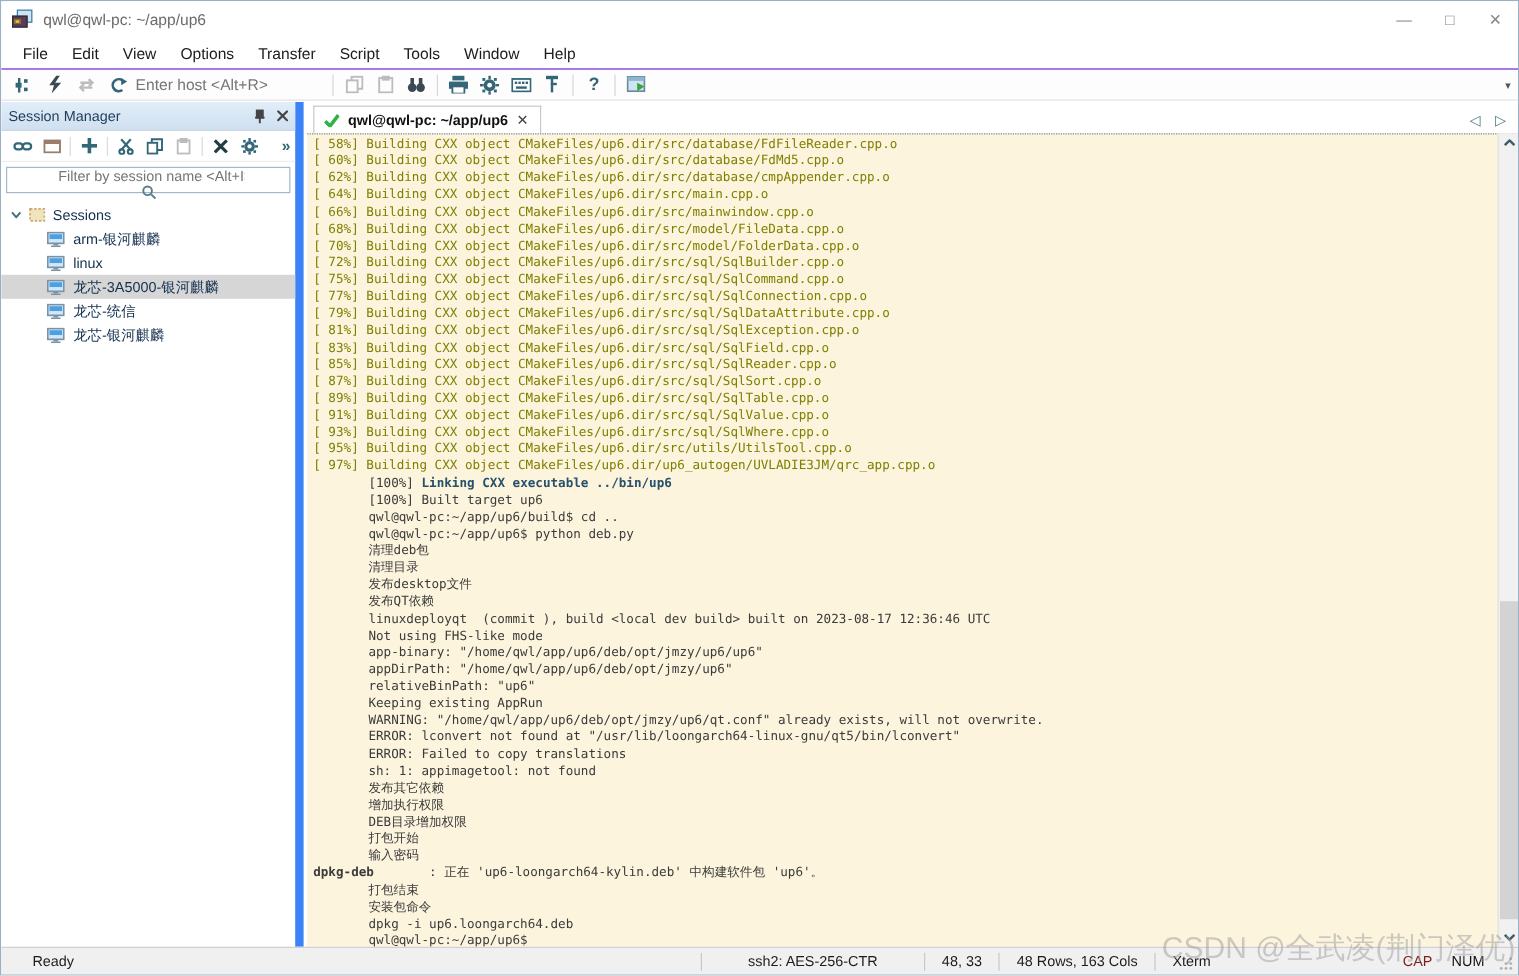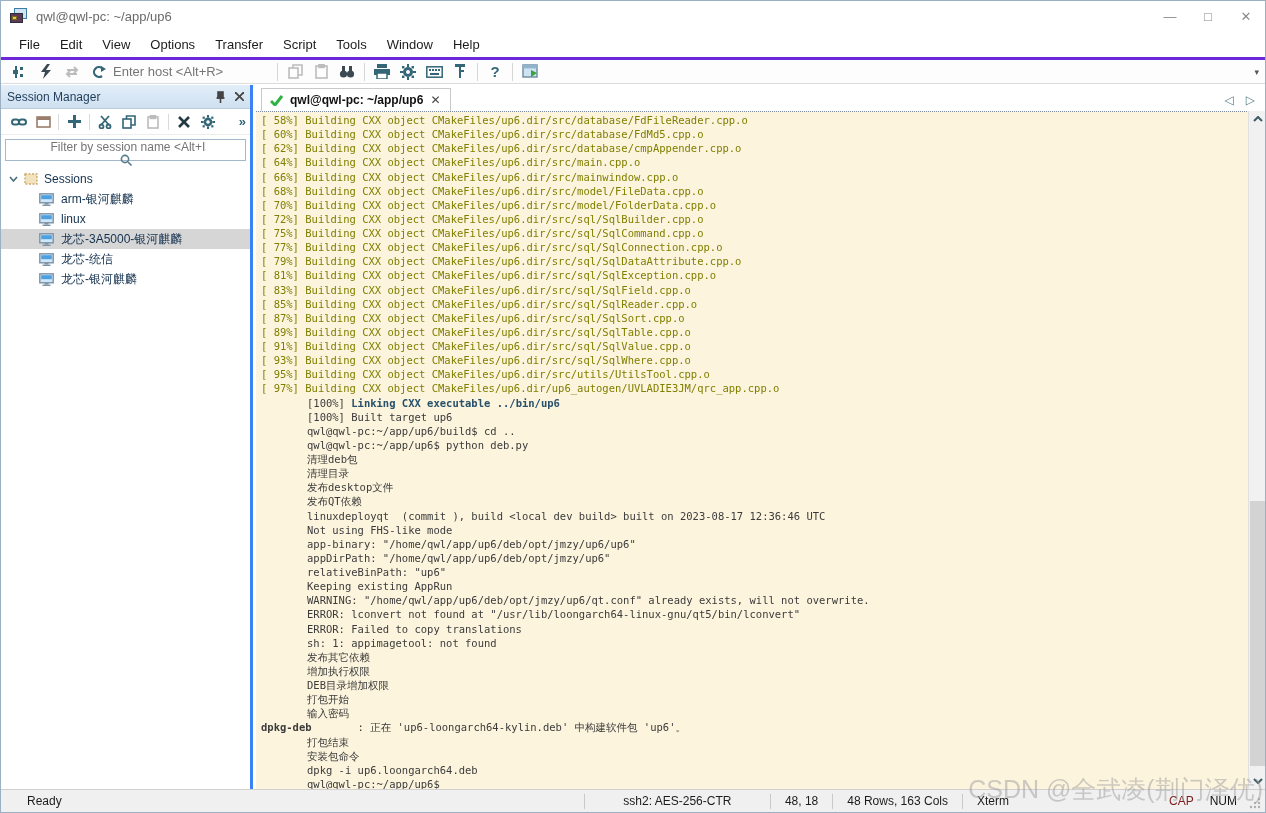--- a/index.html
+++ b/index.html
@@ -14,30 +14,30 @@
   .app-icon .back { position:absolute; left:4px; top:0; width:13px; height:11px; background:#cfe4f2; border:1px solid #3a7ca5; }
   .app-icon .front { position:absolute; left:0; top:5px; width:13px; height:10px; background:#5d3a55; border:1px solid #2d2d3a; }
   .app-icon .lock { position:absolute; left:2px; top:8px; width:5px; height:4px; background:#e8c84a; border:1px solid #7a6a20; }
   .title-text { font-size:13px; color:#6b6b6b; }
   .win-controls { margin-left:auto; display:flex; height:100%; }
   .win-btn { width:38px; height:100%; display:flex; align-items:center; justify-content:center; color:#8a8a8a; font-size:13px; cursor:default; }
   
   .menubar { position:absolute; top:30px; left:0; right:0; height:26px; background:#fff; display:flex; align-items:center; padding-left:8px; }
   .menu-item { padding:4px 10px; font-size:13px; color:#1c1c1c; }
   
-  .toolbar { position:absolute; top:56px; left:0; right:0; height:27px; background:#fdfdfd; border-top:3px solid #6d28d9; border-bottom:1px solid #dcdcdc; display:flex; align-items:center; padding-left:6px; }
+  .toolbar { position:absolute; top:56px; left:0; right:0; height:27px; background:#fdfdfd; border-top:1px solid #6d28d9; border-bottom:1px solid #dcdcdc; display:flex; align-items:center; padding-left:6px; }
   .tb-btn { width:26px; height:23px; display:flex; align-items:center; justify-content:center; flex:none; }
   .tb-sep { width:1px; height:18px; background:#d7d7d7; margin:0 4px; flex:none; }
   .host-input { width:160px; border:none; outline:none; font-size:13px; color:#8c8c8c; background:transparent; margin-left:2px; }
   .tb-dropdown { margin-left:auto; margin-right:6px; color:#555; font-size:9px; }
   .q-help { font-size:15px; font-weight:bold; color:var(--icon_teal); }
   
   .main { position:absolute; top:83px; bottom:23px; left:0; right:0; background:#fff; }
   
-  .panel { position:absolute; left:0; top:1px; bottom:0; width:252px; border-right:3px solid #3b82f6; background:#fff; }
+  .panel { position:absolute; left:0; top:1px; bottom:0; width:252px; border-right:7px solid #3b82f6; background:#fff; }
   .panel-header { height:24px; background:linear-gradient(var(--panel_header_hi), var(--panel_header_bg)); display:flex; align-items:center; padding:0 6px; border-bottom:1px solid #b9cde0; }
   .panel-title { font-size:12px; color:#1e3c5a; }
   .panel-header .hdr-icons { margin-left:auto; display:flex; gap:10px; align-items:center; }
   .panel-toolbar { height:26px; display:flex; align-items:center; padding-left:6px; border-bottom:1px solid #ededed; }
   .pt-btn { width:24px; height:22px; display:flex; align-items:center; justify-content:center; flex:none; }
   .pt-sep { width:1px; height:16px; background:#dadada; margin:0 3px; flex:none; }
   .pt-more { margin-left:auto; margin-right:4px; color:var(--icon_teal); font-size:13px; font-weight:bold; }
   .filter-row { margin:4px 4px 2px 4px; height:22px; border:1px solid #a3b8cb; display:flex; align-items:center; background:#fff;flex-direction:column; }
   .filter-input { flex:1; border:none; outline:none; font-size:12px; color:#8a8a8a; padding-left:5px; background:transparent; }
   .tree { padding-top:6px; font-size:12px; color:#13304e; }
@@ -446,21 +446,21 @@
         </span>
       </div>
     </div>
   </div>
 
   <div class="statusbar">
     <span class="sb-ready">Ready</span>
     <span class="sb-div"></span>
     <span class="sb-seg" style="width:185px; justify-content:center;">ssh2: AES-256-CTR</span>
     <span class="sb-div"></span>
-    <span class="sb-seg">48, 18</span>
+    <span class="sb-seg">48, 33</span>
     <span class="sb-div"></span>
     <span class="sb-seg">48 Rows, 163 Cols</span>
     <span class="sb-div"></span>
     <span class="sb-seg" style="width:78px;">Xterm</span>
     <span style="width:120px;"></span>
     <span class="sb-cap">CAP</span>
     <span class="sb-num">NUM</span>
     <span class="sb-grip">
       <svg width="14" height="14">
           <g fill="#b0b0b0">

